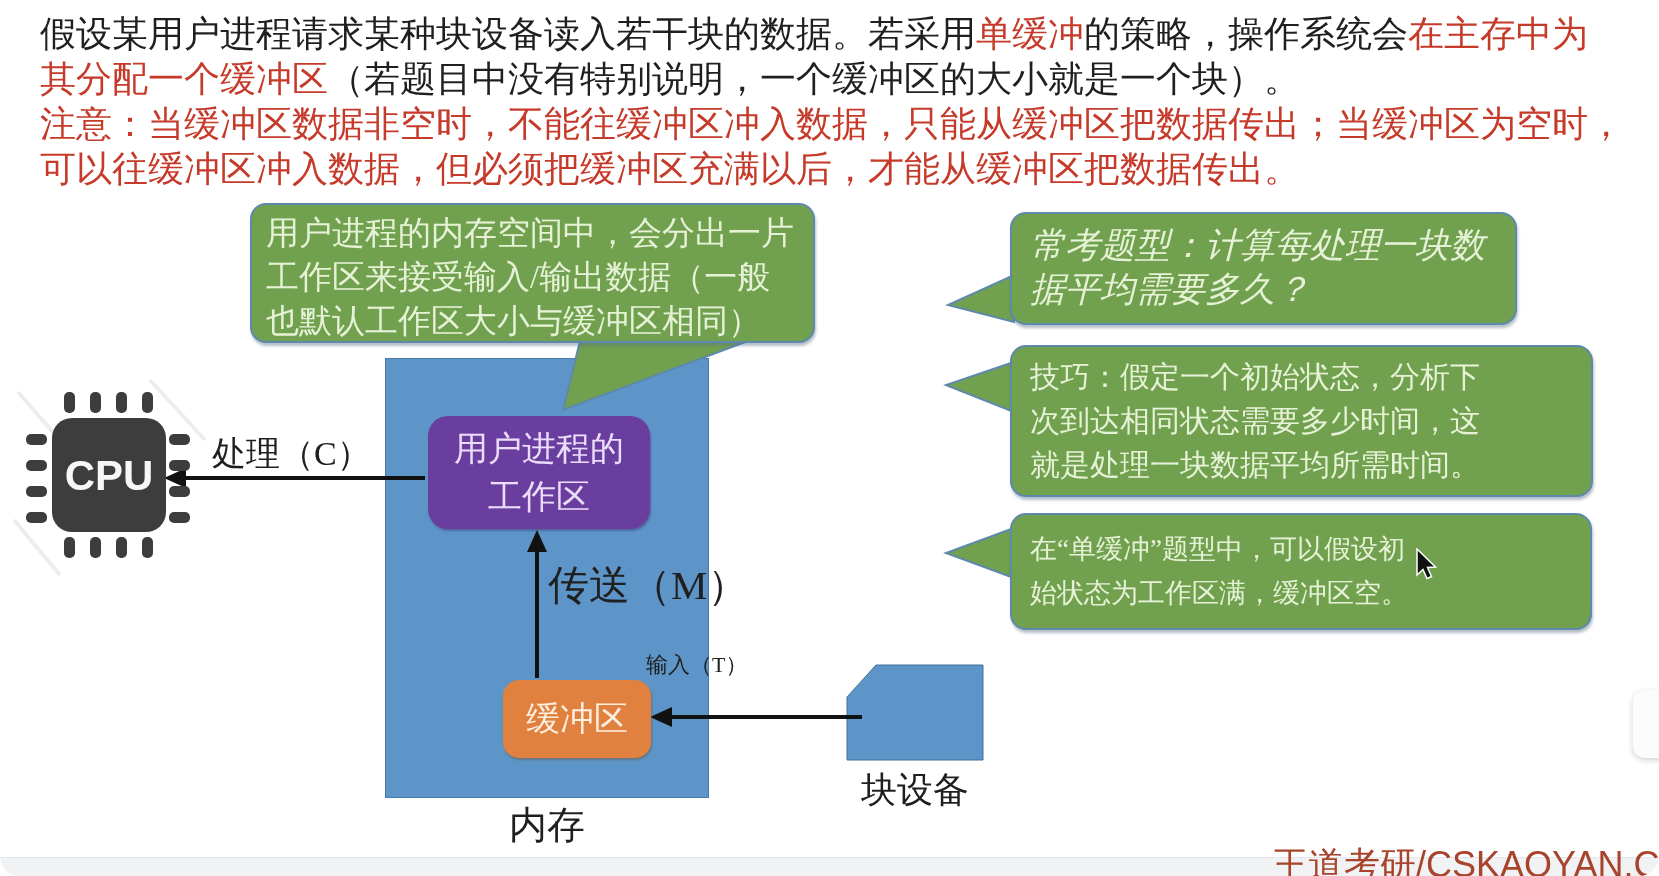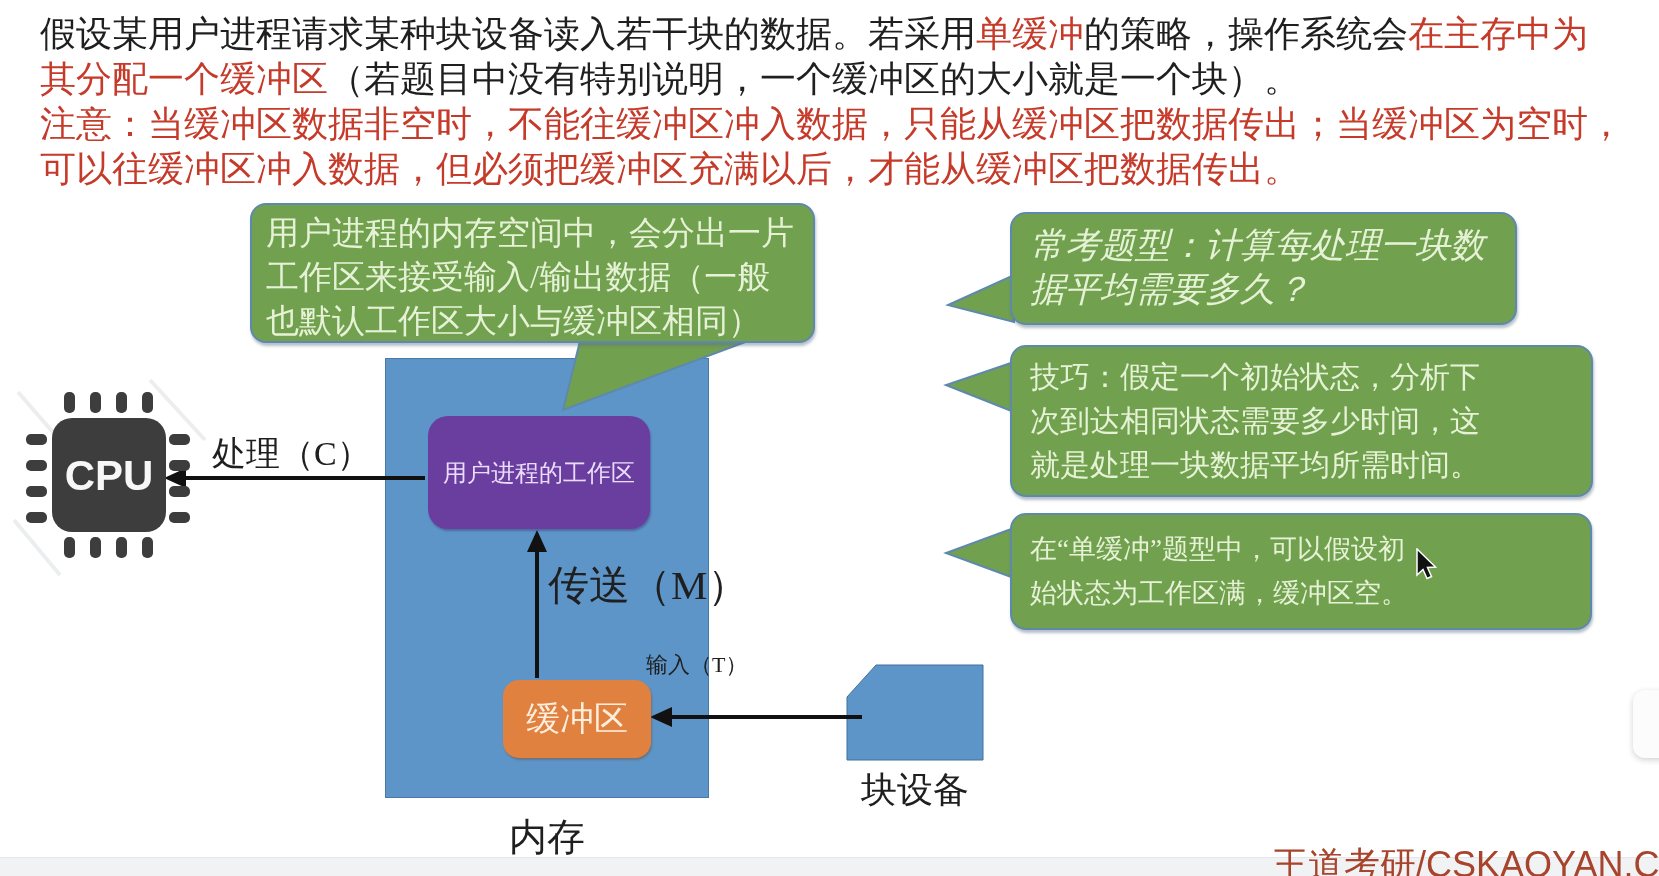--- a/index.html
+++ b/index.html
@@ -1,18 +1,19 @@
 <!DOCTYPE html>
 <html style="--c-green: #71a04f; --c-bubbleBorder: #5e89ac; --c-bubbleText: #e6f2d6; --c-blue: #5d95c8; --c-purple: #6a3e9e; --c-purpleText: #eadcfa; --c-orange: #e0813f; --c-orangeText: #fdeedd; --c-dark: #1f1f1f; --c-red: #c63a2a; --c-watermark: #a8432c; --c-chip: #3d3d3d;"><head>
 <meta charset="utf-8">
 <style>
   html,body{margin:0;padding:0;background:#ffffff;}
   #stage{
     position:relative;width:1659px;height:876px;overflow:hidden;background:#ffffff;
     font-family:"Liberation Serif","DejaVu Serif",serif;
+    border-radius:20px;
   }
   
   .intro{
     position:absolute;left:40px;top:12px;width:1614px;
     font-size:36px;line-height:45px;letter-spacing:0px;white-space:nowrap;
   }
   .seg-dark{color:var(--c-dark);}
   .seg-red{color:var(--c-red);}
   
   .bubble{
@@ -27,35 +28,35 @@
   .bubble-r2{left:1010px;top:345px;width:583px;height:152px;padding:8px 10px 0 18px;font-size:30px;}
   .bubble-r3{left:1010px;top:513px;width:582px;height:117px;padding:12px 10px 0 18px;font-size:27px;}
   
   .memory{
     position:absolute;z-index:1;left:385px;top:358px;width:324px;height:440px;
     background:var(--c-blue);box-shadow:inset 0 0 0 1px rgba(40,70,110,.35);
   }
   .workarea{
     position:absolute;z-index:3;left:428px;top:416px;width:222px;height:113px;
     background:var(--c-purple);border-radius:20px;color:var(--c-purpleText);
-    display:flex;flex-direction:row;align-items:center;justify-content:center;
-    font-size:24px;line-height:48px;text-align:center;
+    display:flex;flex-direction:column;align-items:center;justify-content:center;
+    font-size:34px;line-height:48px;text-align:center;
     box-shadow:1px 2px 2px rgba(60,40,100,.4);
   }
   .buffer{
     position:absolute;z-index:3;left:503px;top:680px;width:148px;height:78px;
     background:var(--c-orange);border-radius:16px;color:var(--c-orangeText);
     display:flex;align-items:center;justify-content:center;font-size:34px;
     box-shadow:1px 2px 2px rgba(120,70,30,.4);
   }
   .diagram-label{position:absolute;z-index:3;color:var(--c-dark);}
   .lbl-process{left:212px;top:431px;font-size:34px;}
   .lbl-transfer{left:548px;top:558px;font-size:41px;}
   .lbl-input{left:646px;top:650px;font-size:22px;}
-  .lbl-memory{left:385px;top:800px;width:324px;text-align:center;font-size:38px;margin-top:12px;}
+  .lbl-memory{left:385px;top:800px;width:324px;text-align:center;font-size:38px;}
   .lbl-blockdev{left:840px;top:766px;width:150px;text-align:center;font-size:36px;}
   
   #overlay{position:absolute;z-index:2;left:0;top:0;}
   #cpu-svg{position:absolute;z-index:2;left:20px;top:386px;}
   #cursor-svg{position:absolute;z-index:6;left:1415px;top:548px;}
   
   .watermark{
     position:absolute;z-index:4;left:1272px;top:841px;white-space:nowrap;
     font-family:"Liberation Sans","DejaVu Sans",sans-serif;
     font-size:36px;color:var(--c-watermark);

